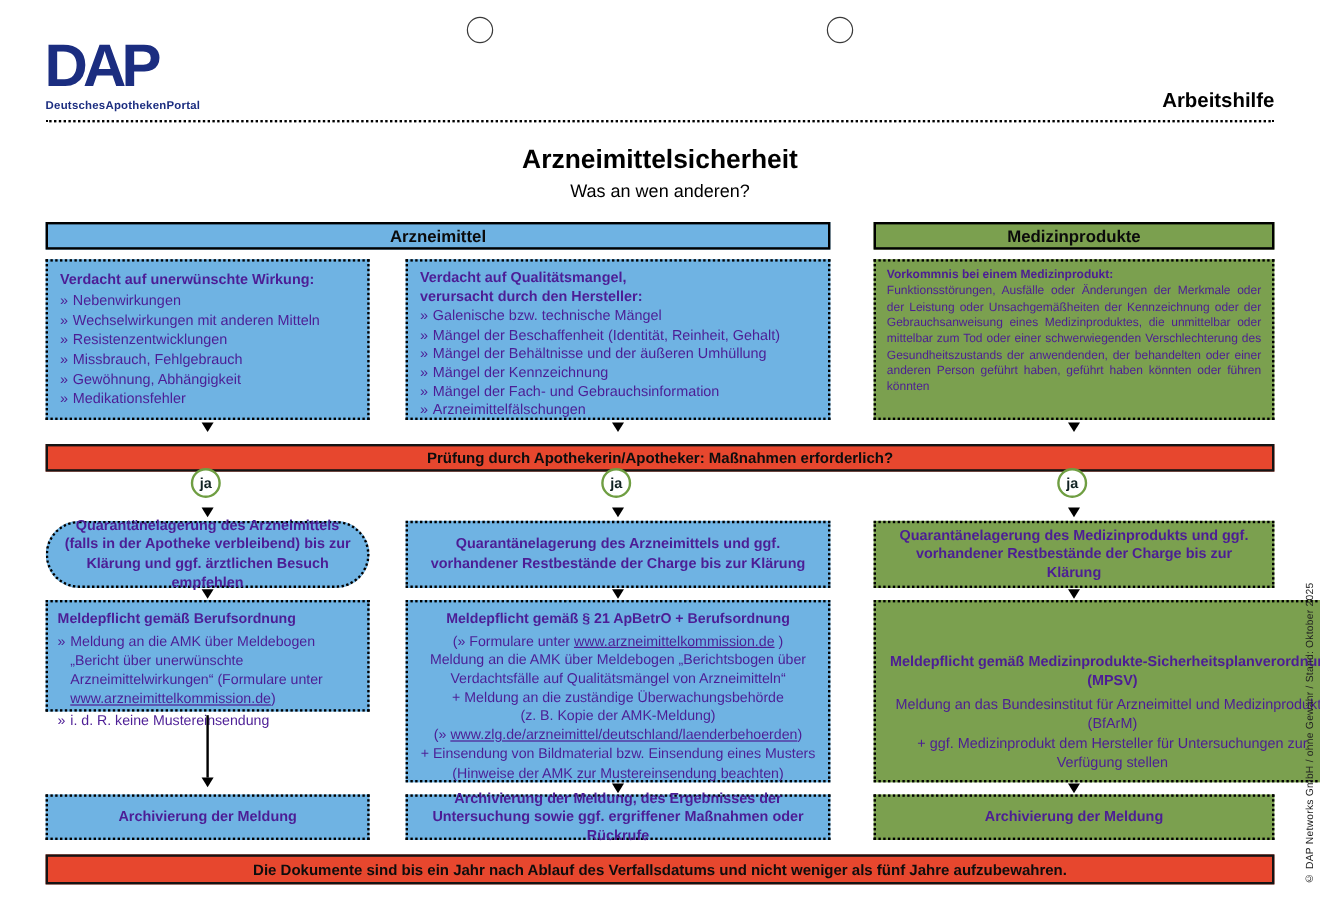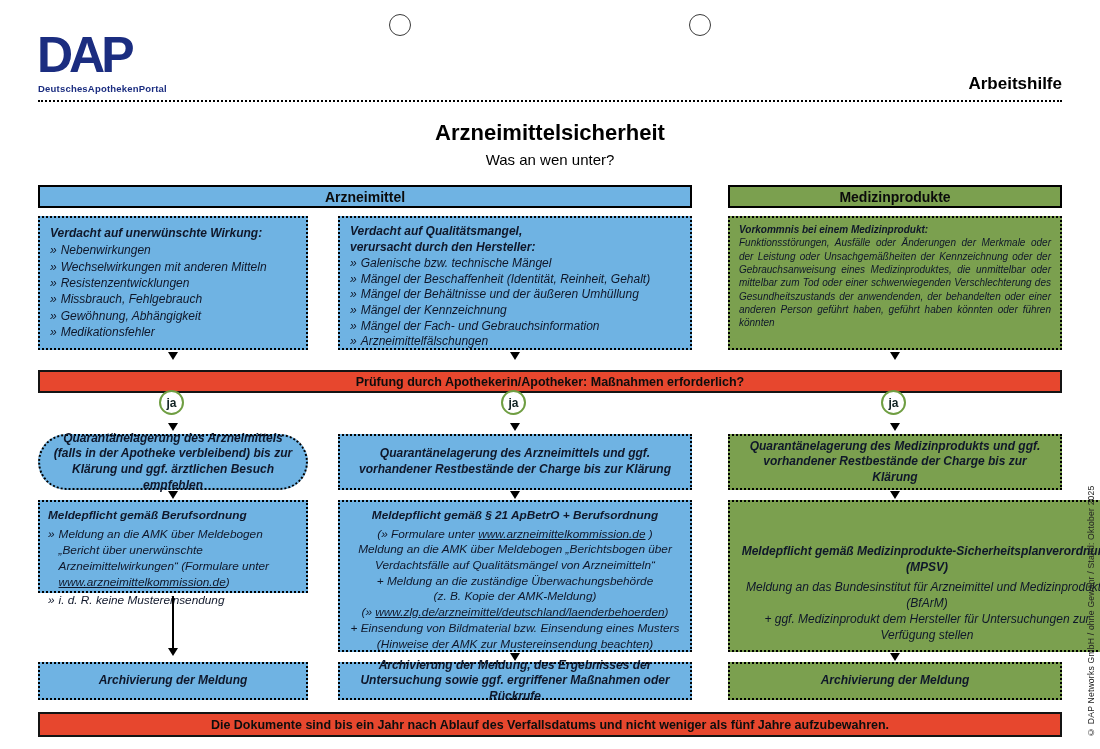--- a/index.html
+++ b/index.html
@@ -20,21 +20,21 @@
   .title-main { font-weight:bold; font-size:22px; text-align:center; color:#000; }
   .title-sub  { font-size:15px; text-align:center; color:#000; }
 
   .hdr {
     border:2.4px solid #000; font-weight:bold; font-size:14px; color:#0b0b0b;
     display:flex; align-items:center; justify-content:center;
   }
   .bg-blue  { background:var(--blue,#6FB3E3); }
   .bg-green { background:var(--green,#7BA04F); }
 
-  .dbox { border:2.4px dotted #000; font-size:12px; color:#0f172a;font-style:italic; }
+  .dbox { border:2.4px dotted #000; font-size:12px; color:#4c1d95; }
   .dbox .title { font-weight:bold; }
   .pad { padding:7px 10px; }
 
   .bullets { margin-top:1px; }
   .bullet { display:flex; gap:4px; line-height:1.36; }
   .bullet .marker { flex:0 0 auto; }
   .bullet .btext { flex:1 1 auto; }
 
   .centerbox { display:flex; flex-direction:column; align-items:center; justify-content:center; text-align:center; font-weight:bold; line-height:1.3; }
   .dutybox { line-height:1.33; }
@@ -70,21 +70,21 @@
 <div class="page">
 
   <div class="abs logo-text" style="left:37px; top:30px;">DAP</div>
   <div class="abs logo-sub" style="left:38px; top:83px;">DeutschesApothekenPortal</div>
   <div class="abs hole" style="left:389px; top:14px;"></div>
   <div class="abs hole" style="left:689px; top:14px;"></div>
   <div class="abs arbeitshilfe" style="right:38px; top:74px; width:300px;">Arbeitshilfe</div>
   <div class="abs dotline" style="left:38px; top:100px; width:1024px;"></div>
 
   <div class="abs title-main" style="left:0; top:120px; width:1100px;">Arzneimittelsicherheit</div>
-  <div class="abs title-sub" style="left:0; top:151px; width:1100px;">Was an wen unter?</div>
+  <div class="abs title-sub" style="left:0; top:151px; width:1100px;">Was an wen anderen?</div>
 
   <div class="abs hdr bg-blue" style="left:38px; top:185px; width:654px; height:23px;">Arzneimittel</div>
   <div class="abs hdr bg-green" style="left:728px; top:185px; width:334px; height:23px;">Medizinprodukte</div>
 
   <div class="abs dbox bg-blue pad" style="left:38px; top:216px; width:270px; height:134px;">
     <div class="title" style="line-height:1.36;">Verdacht auf unerwünschte Wirkung:</div>
     <div class="bullets">
       <div class="bullet">
           <span class="marker">»</span>
           <span class="btext">Nebenwirkungen</span>

